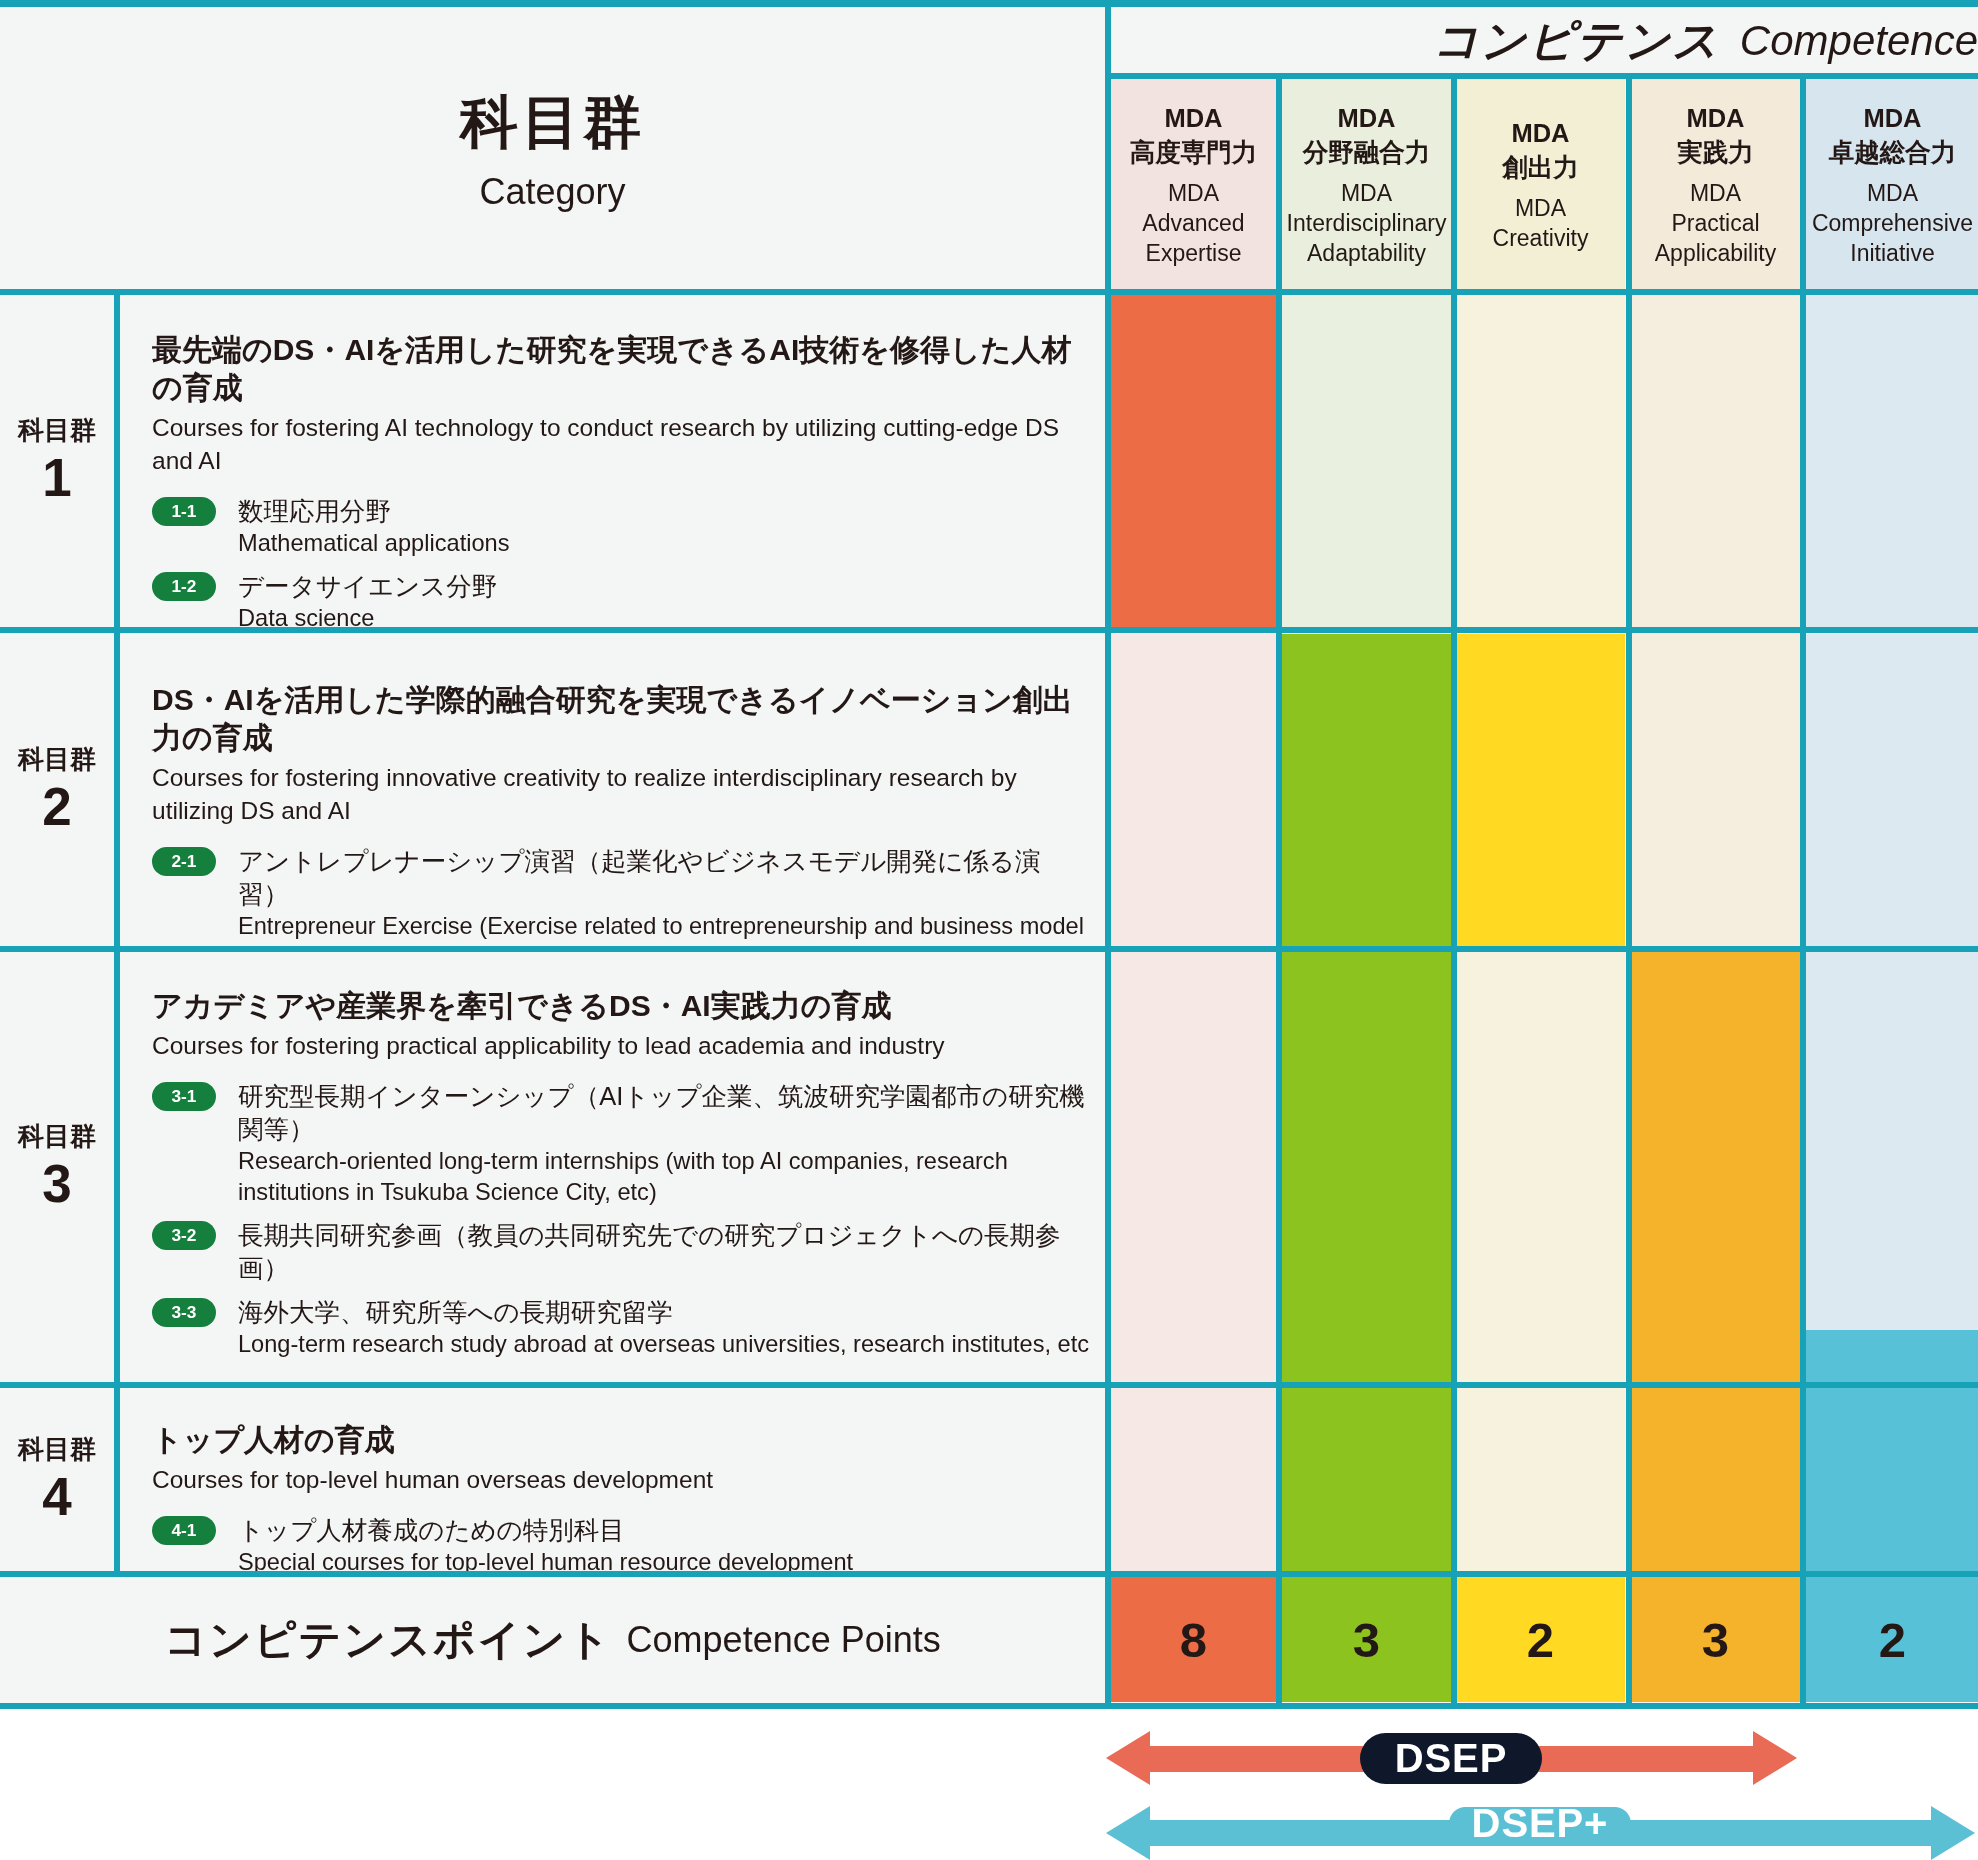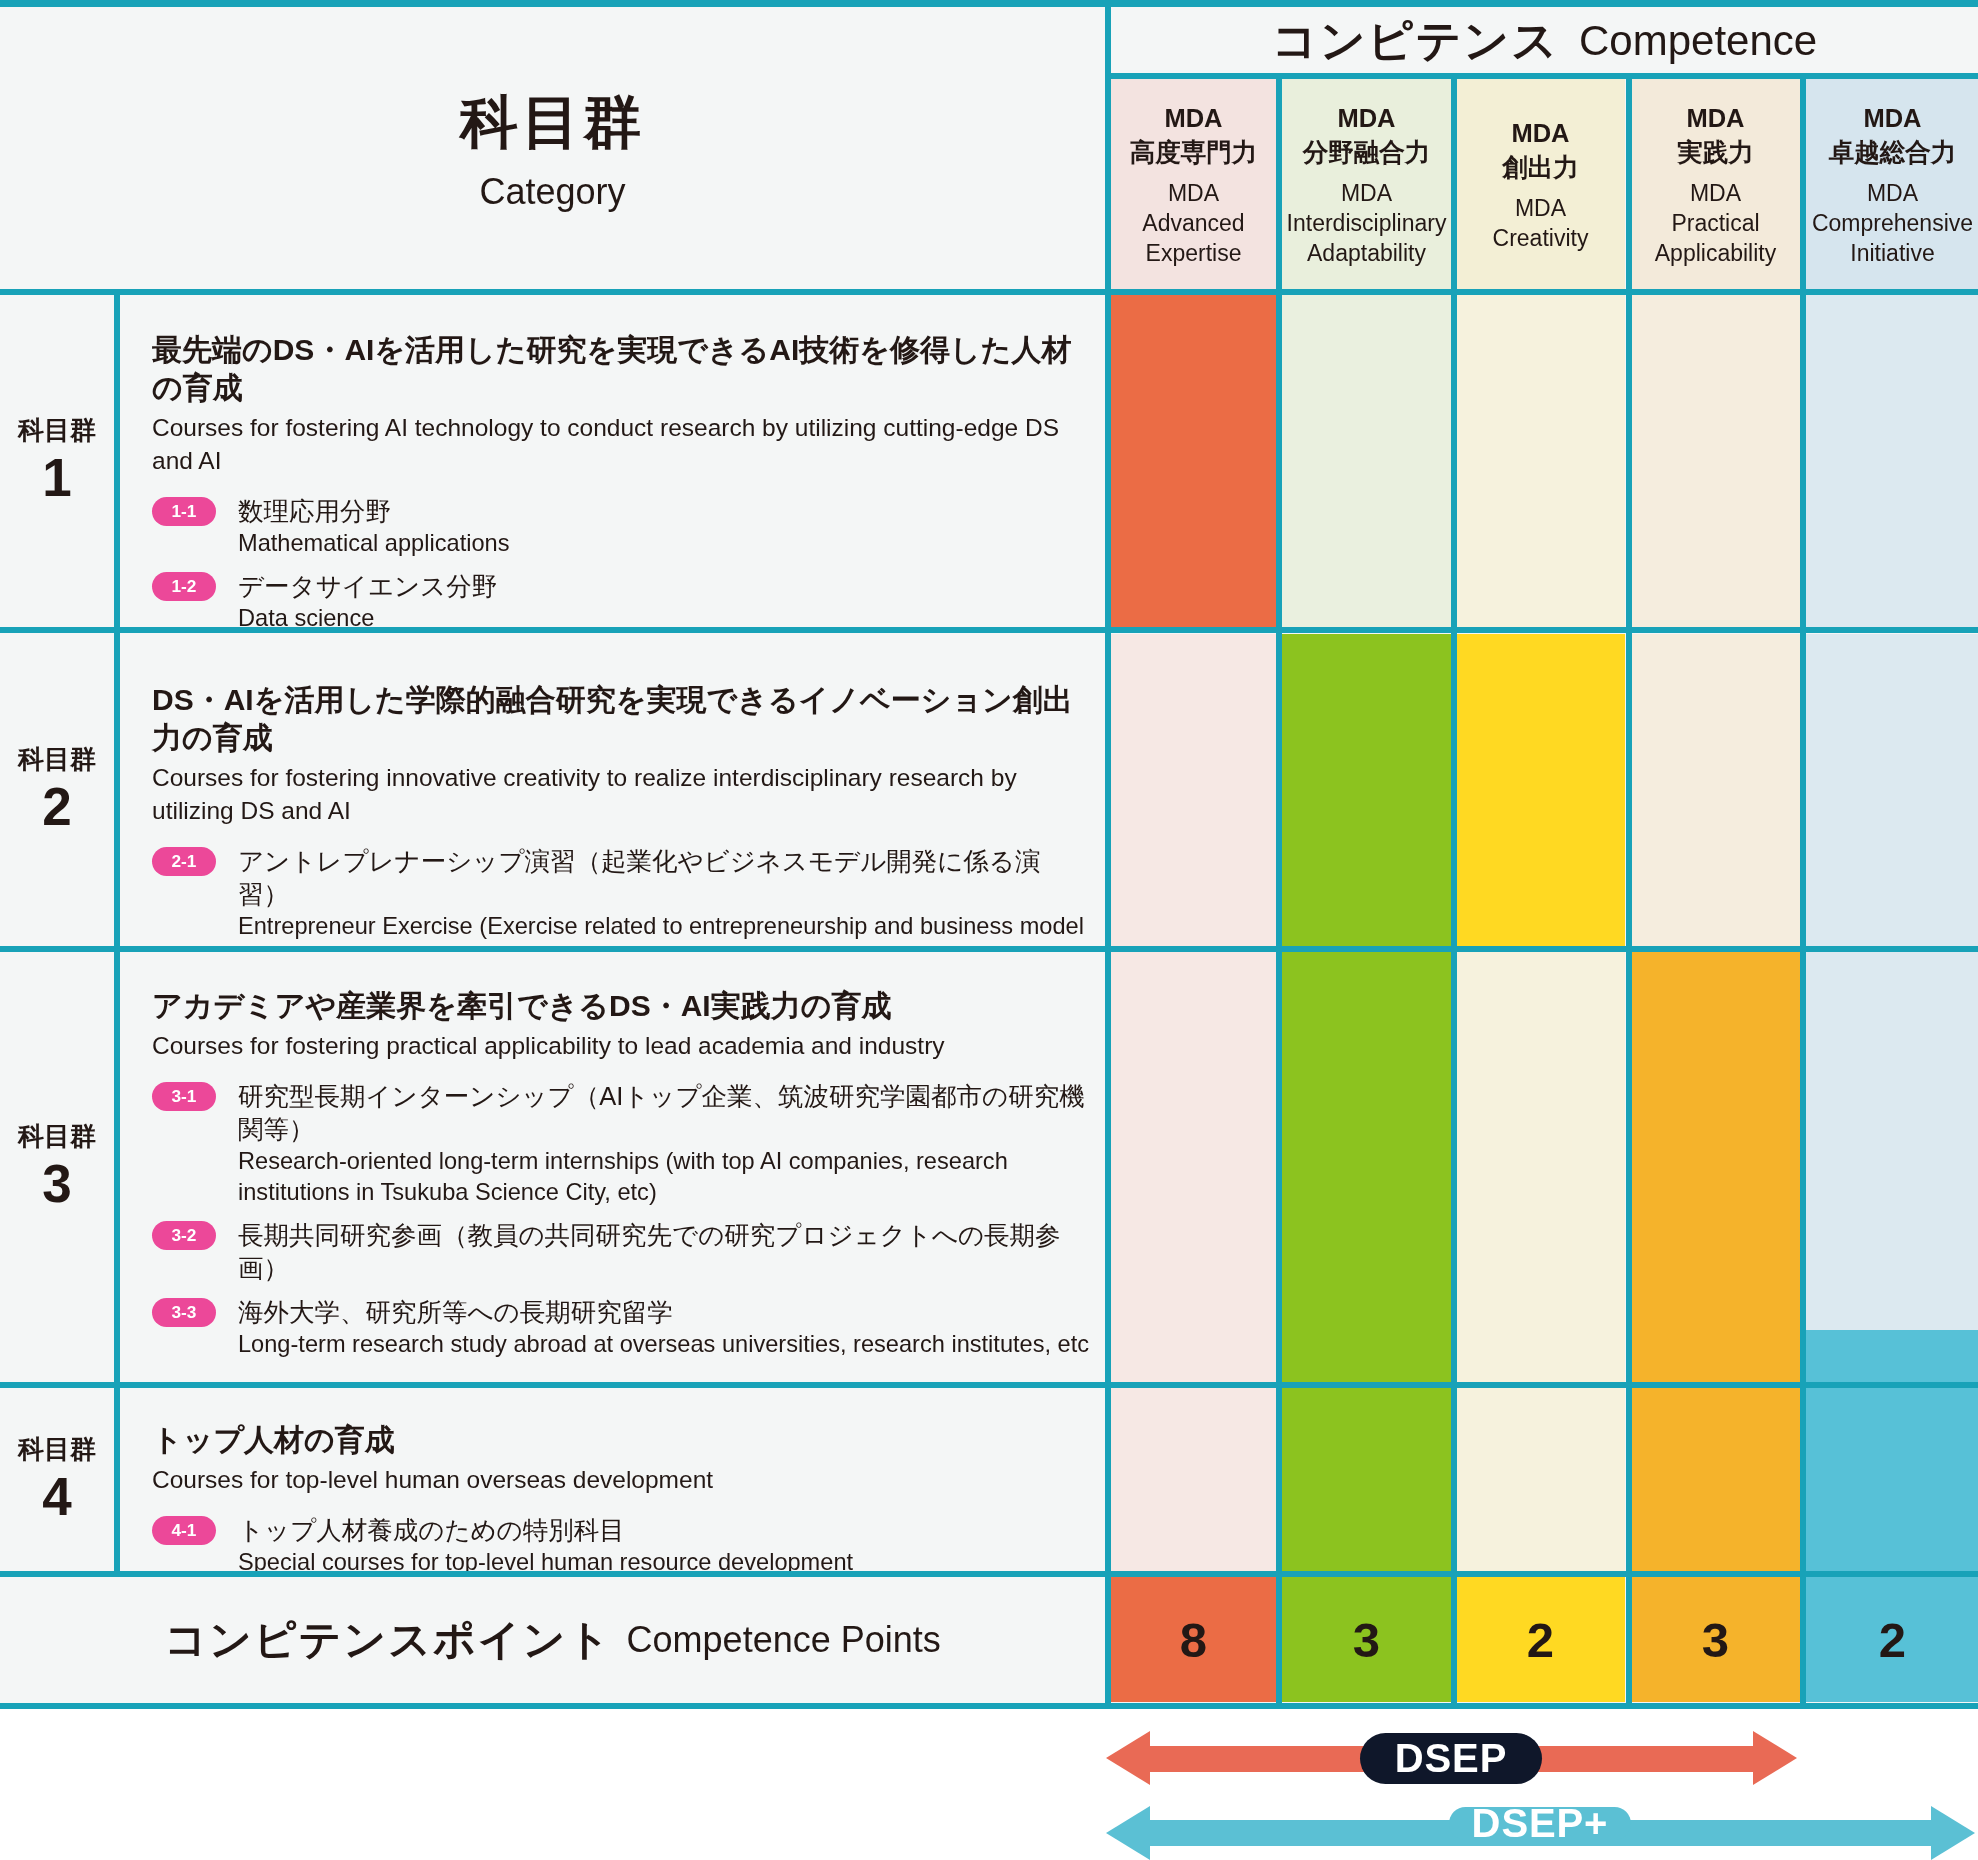--- a/index.html
+++ b/index.html
@@ -10,40 +10,40 @@
   }
   .table-bg{position:absolute;left:0;top:0;width:1978px;height:1709px;background:#F4F6F6;}
   .line{position:absolute;background:#18A2B8;}
   
   .cat-header{position:absolute;left:0;top:7.3px;width:1105px;height:282px;
     display:flex;flex-direction:column;align-items:center;justify-content:center;}
   .cat-jp{font-size:58px;font-weight:bold;letter-spacing:3.6px;}
   .cat-en{font-size:36px;margin-top:9px;}
   
   .comp-band{position:absolute;left:1111px;top:7.3px;width:867px;height:67px;
-    display:flex;align-items:center;justify-content:center;}
+    display:flex;align-items:center;justify-content:flex-end;font-style:italic;}
   .comp-jp{font-size:45px;font-weight:bold;letter-spacing:1.8px;}
   .comp-en{font-size:42px;margin-left:20px;}
   
   .col-head{position:absolute;display:flex;flex-direction:column;align-items:center;justify-content:center;text-align:center;overflow:hidden;}
   .col-head .jp{font-size:25.5px;font-weight:bold;line-height:34px;white-space:pre-line;}
   .col-head .en{font-size:23px;line-height:30px;margin-top:9px;white-space:pre-line;}
   
   .cat-row{position:absolute;left:0;width:1105px;overflow:hidden;}
   .row-label{position:absolute;left:0;top:0;width:114px;height:100%;
     display:flex;flex-direction:column;align-items:center;justify-content:center;}
   .row-label .sm{font-size:26px;font-weight:bold;}
   .row-label .num{font-size:53px;font-weight:bold;line-height:1.15;}
   .row-content{position:absolute;left:152px;top:0;width:938px;}
   .row-title-jp{font-size:30px;font-weight:bold;line-height:38px;}
   .row-title-en{font-size:24.5px;line-height:33px;margin-top:3.6px;}
   .items{margin-top:18px;}
   .item{display:flex;margin-bottom:11px;}
   .badge{flex:0 0 64px;height:29px;margin-top:2.7px;margin-right:22px;border-radius:14.5px;
-    background:#ec4899;color:#fff;font-size:17.3px;font-weight:bold;
+    background:#15803d;color:#fff;font-size:17.3px;font-weight:bold;
     display:flex;align-items:center;justify-content:center;}
   .item-jp{font-size:25.5px;line-height:33px;}
   .item-en{font-size:23.6px;line-height:31px;}
   
   .cell{position:absolute;}
   
   .points-label{position:absolute;left:0;top:1577px;width:1105px;height:125px;
     display:flex;align-items:center;justify-content:center;}
   .pl-jp{font-size:42px;font-weight:bold;letter-spacing:1.8px;}
   .pl-en{font-size:36px;margin-left:14.5px;}

